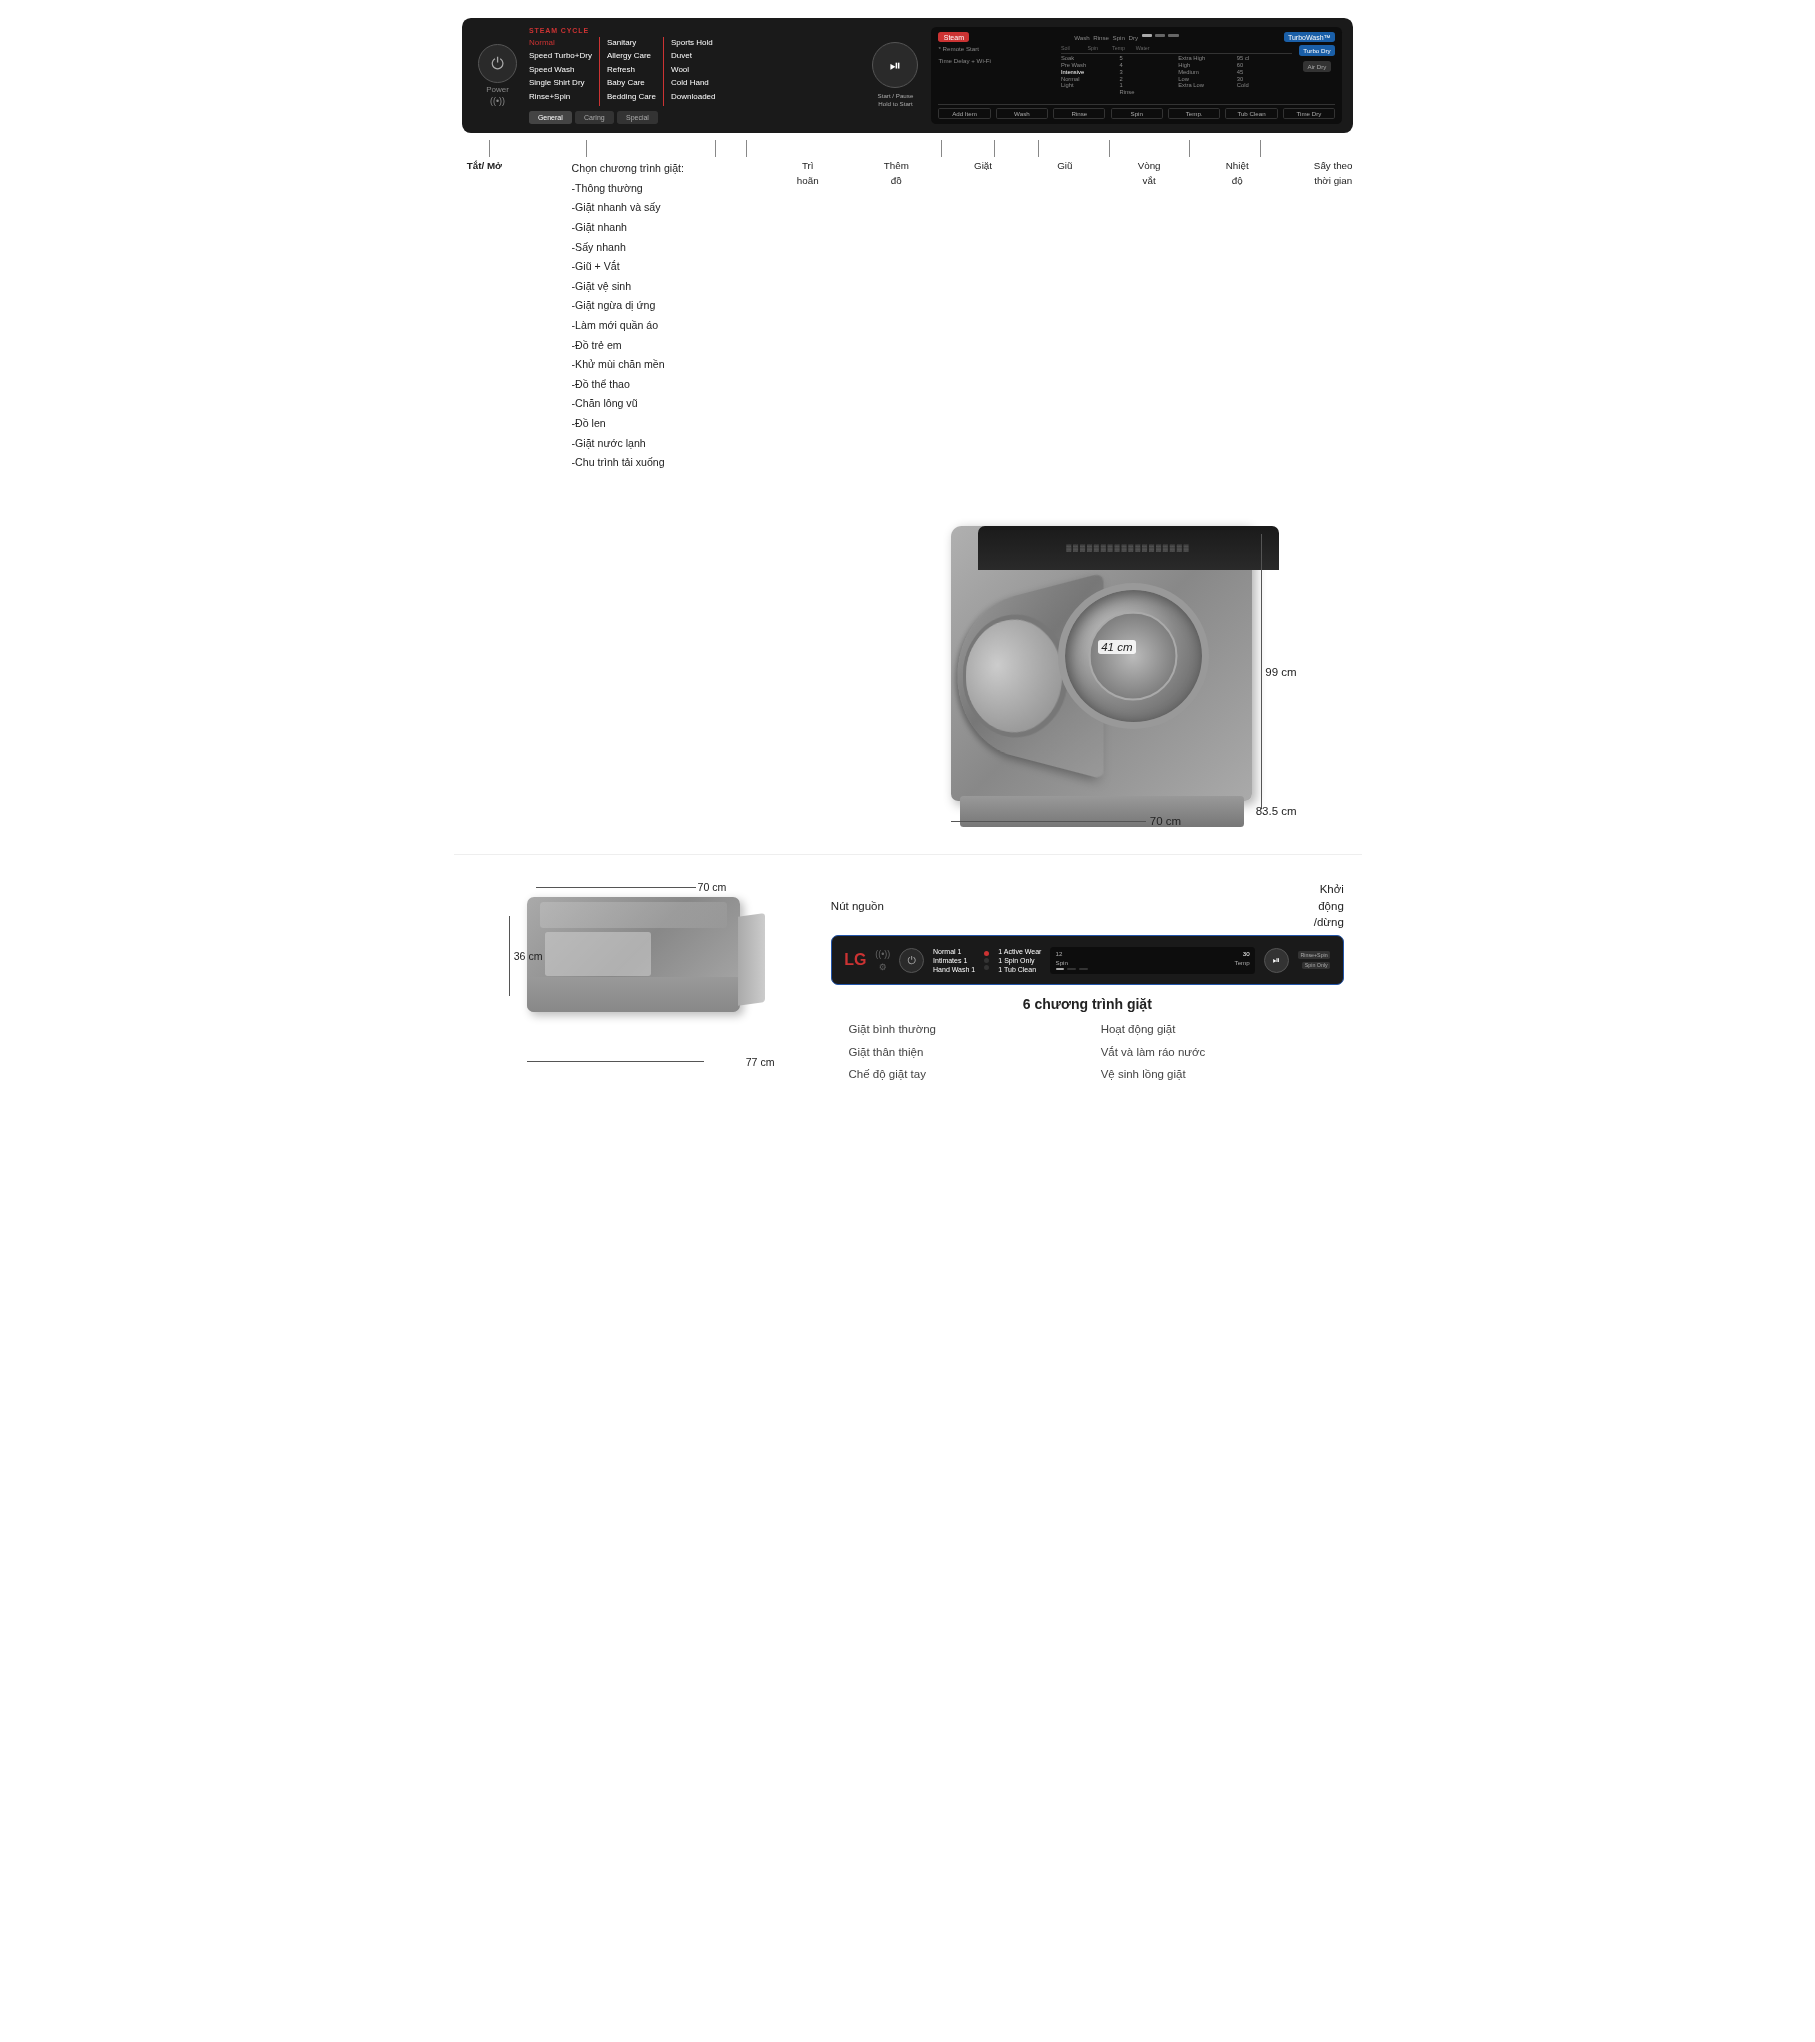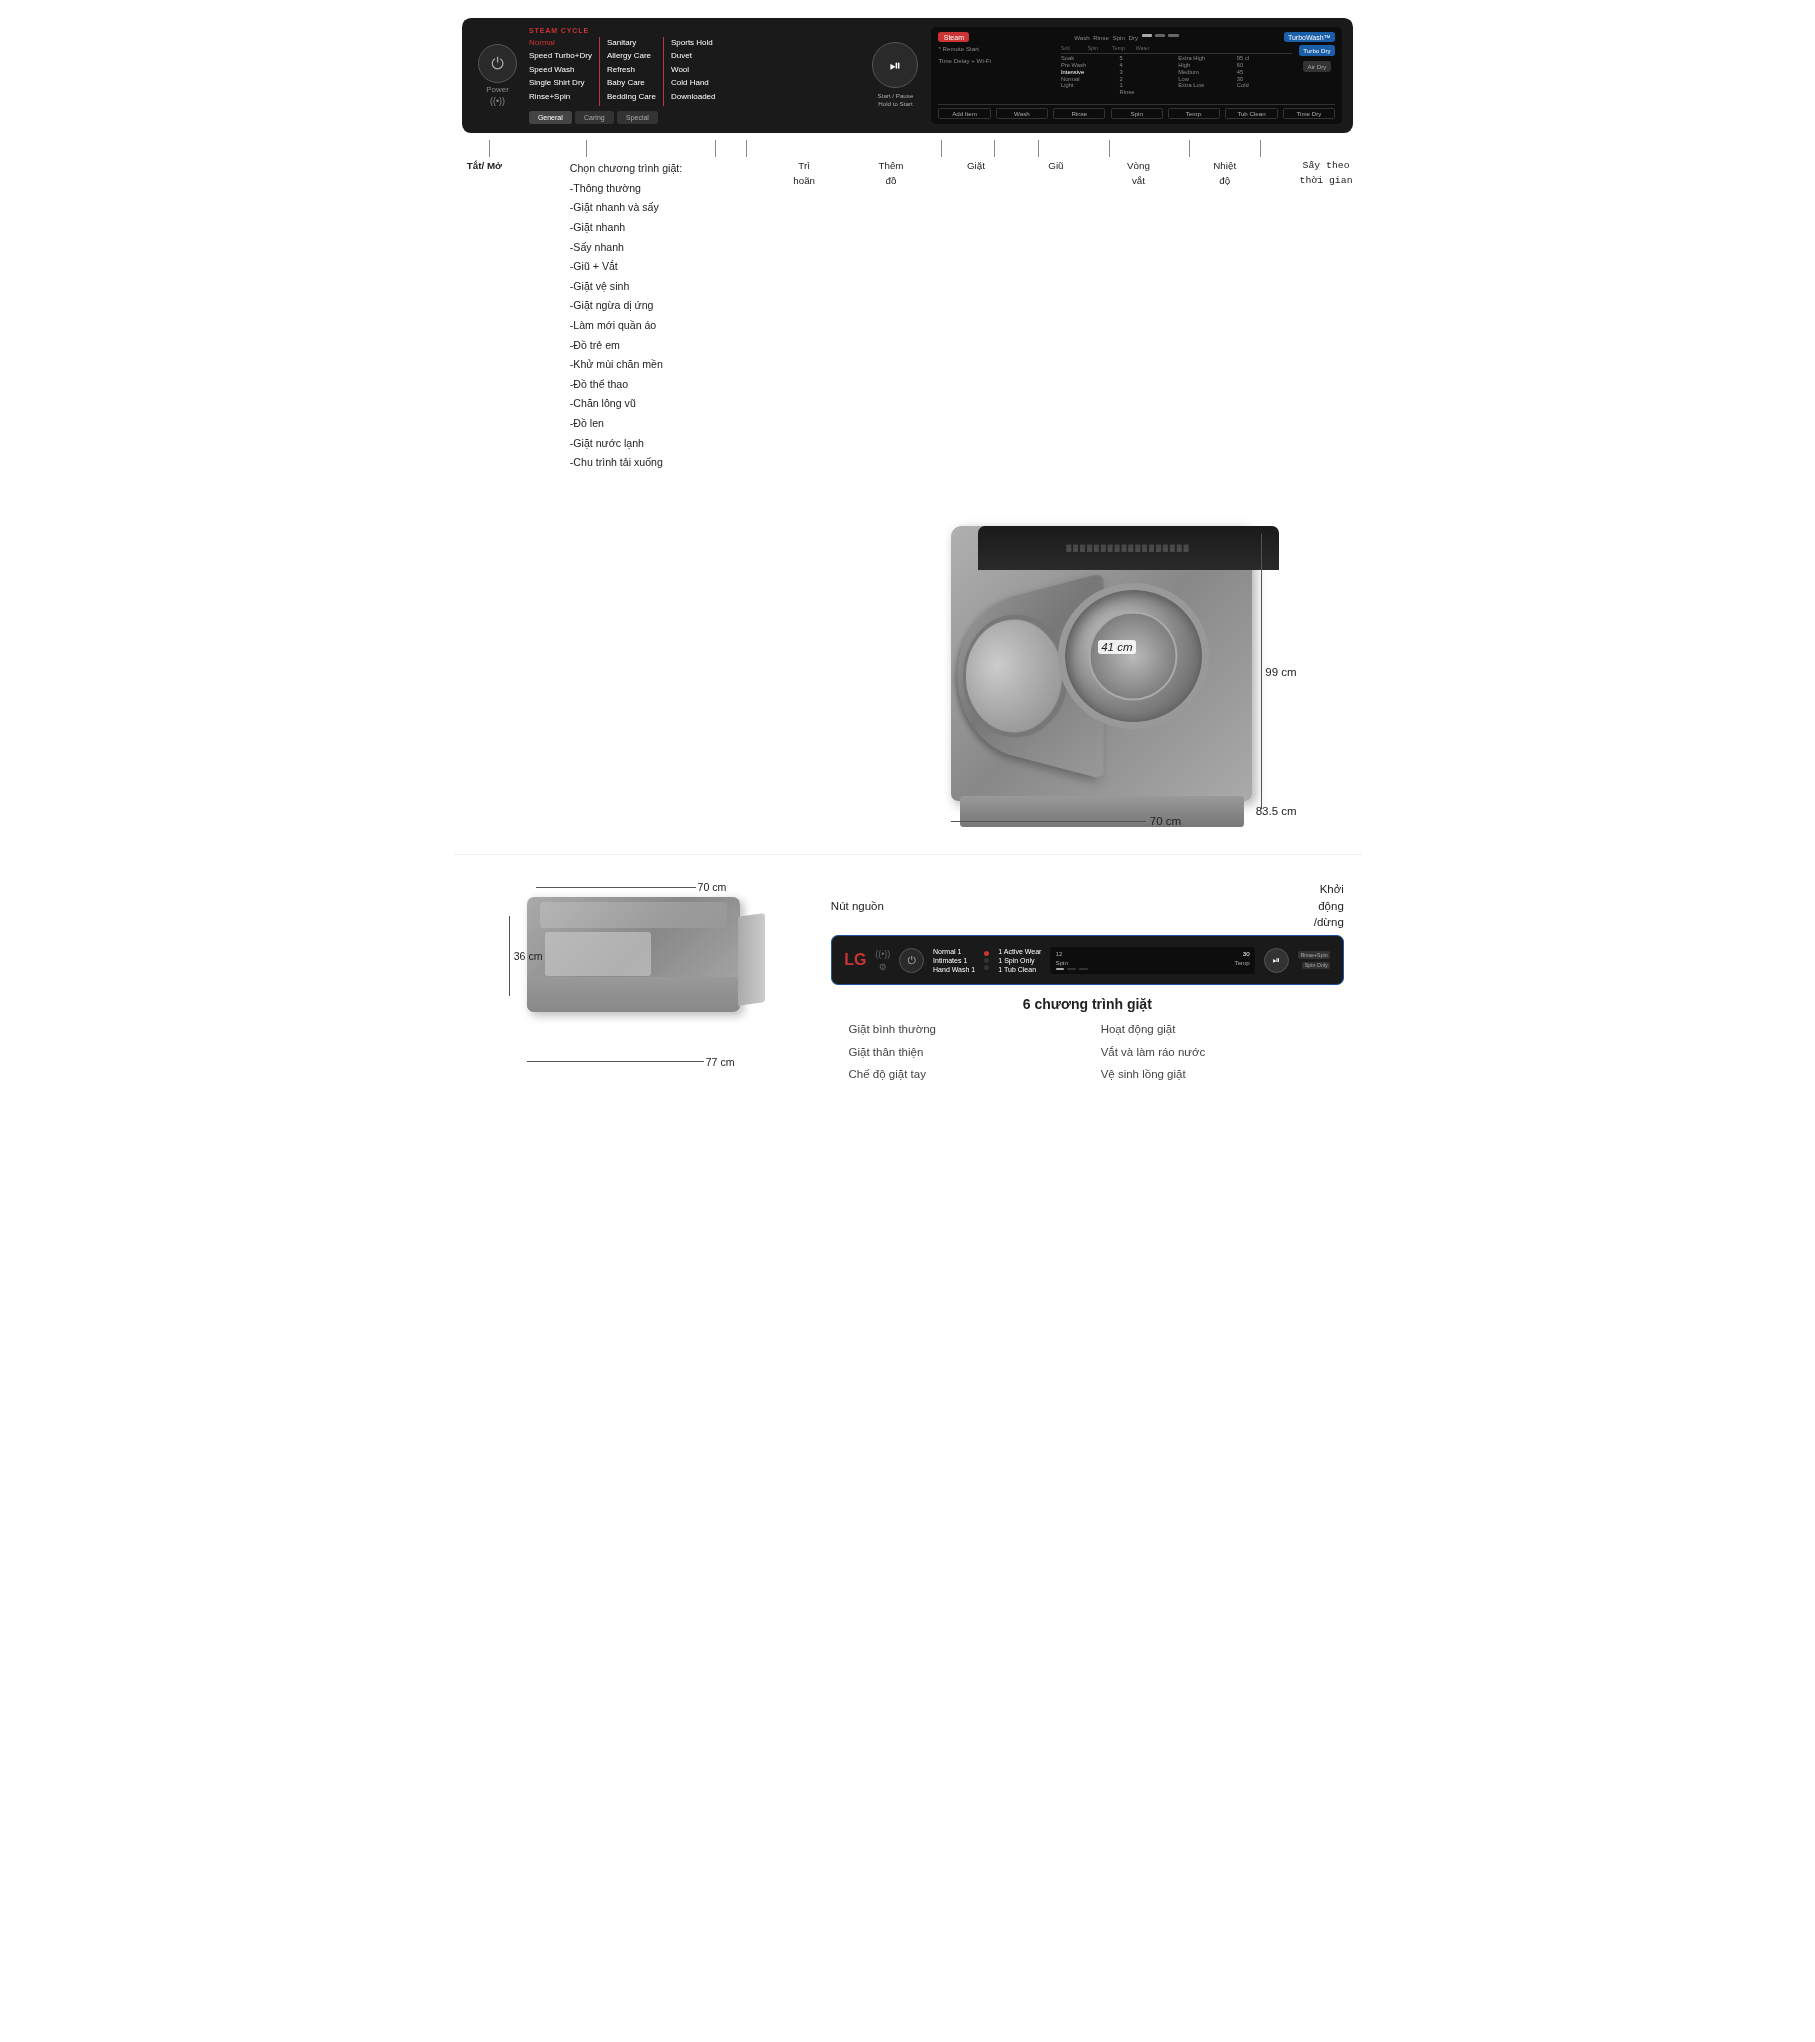--- a/index.html
+++ b/index.html
@@ -603,21 +603,21 @@
           -Đồ len<br>
           -Giặt nước lạnh<br>
           -Chu trình tải xuống
         </div>
         <div style="text-align:center;font-size:9.8px;color:#222;line-height:1.5;">Trì<br>hoãn</div>
         <div style="text-align:center;font-size:9.8px;color:#222;line-height:1.5;">Thêm<br>đồ</div>
         <div style="text-align:center;font-size:9.8px;color:#222;line-height:1.5;">Giặt</div>
         <div style="text-align:center;font-size:9.8px;color:#222;line-height:1.5;">Giũ</div>
         <div style="text-align:center;font-size:9.8px;color:#222;line-height:1.5;">Vòng<br>vắt</div>
         <div style="text-align:center;font-size:9.8px;color:#222;line-height:1.5;">Nhiệt<br>độ</div>
-        <div style="text-align:center;font-size:9.8px;color:#222;line-height:1.5;font-family:Liberation Mono, monospace;">Sấy theo<br>thời gian</div>
+        <div style="text-align:center;font-size:9.8px;color:#222;line-height:1.5;">Sấy theo<br>thời gian</div>
       </div>
     </div>
   </div>
 </div>
 
 <div class="middle-section">
 
   <div style="flex:1;"></div>
 
   <div class="machine-image-box">
@@ -690,21 +690,21 @@
       <div style="position:absolute;top:35px;left:0;font-size:10.6px;color:#222;">
         <div style="display:flex;align-items:center;gap:1.8px;">
           <div style="width:0.9px;height:80px;background:#555;"></div>
           <span style="margin-left:1.8px;">36 cm</span>
         </div>
       </div>
 
       <div style="position:absolute;bottom:8.9px;left:17.7px;">
         <div style="display:flex;align-items:center;gap:1.8px;">
           <div style="height:0.9px;width:177px;background:#555;"></div>
-          <span style="font-size:10.6px;color:#222;">77 cm</span>
+          <span style="font-size:10.6px;color:#222;margin-left:40px;">77 cm</span>
         </div>
       </div>
     </div>
   </div>
 
   <div class="mini-control-box">
 
     <div style="position:relative;margin-bottom:5.3px;display:flex;justify-content:space-between;align-items:center;">
       <div style="font-size:11.5px;color:#222;">Nút nguồn</div>
       <div style="font-size:11.5px;color:#222;text-align:right;line-height:1.4;">Khởi<br>động<br>/dừng</div>

